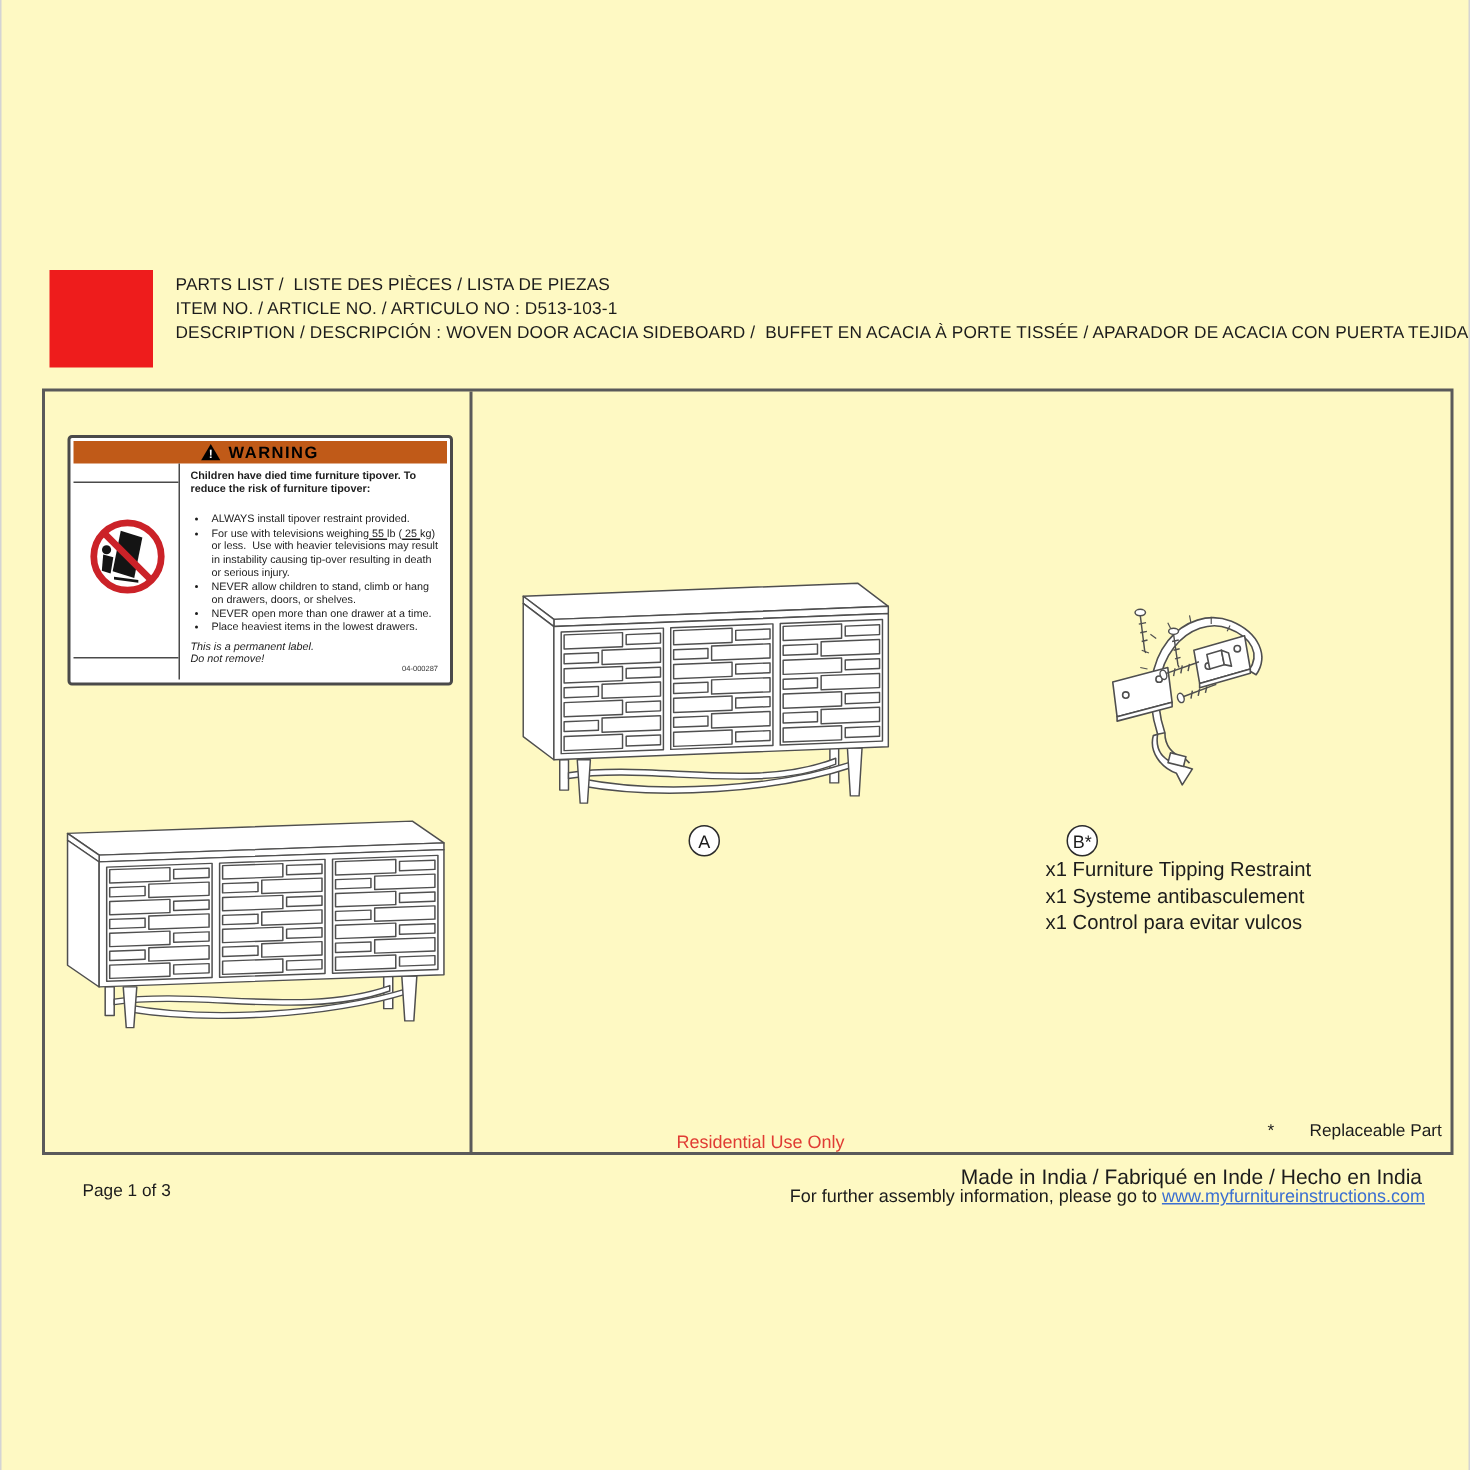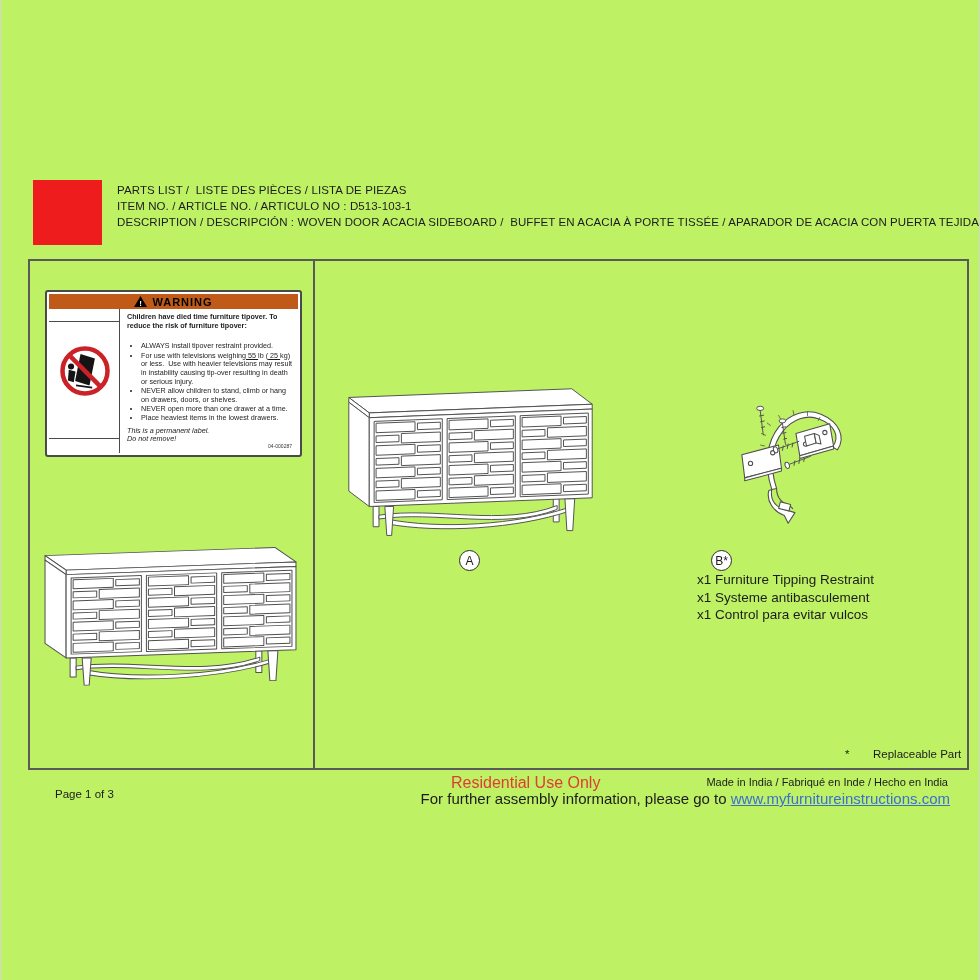--- a/index.html
+++ b/index.html
@@ -1,17 +1,17 @@
 <!DOCTYPE html>
 <html><head>
 <meta charset="utf-8">
 <style>
   * { margin:0; padding:0; box-sizing:border-box; }
   html,body { width:980px; height:980px; background:#ffffff; font-family:"Liberation Sans", sans-serif; color:#1c1c1c; }
-  .page { position:relative; width:980px; height:980px; overflow:hidden; background:#bef264; }
+  .page { position:relative; width:980px; height:980px; overflow:hidden; background:#fef9c3; }
   .page-edge { position:absolute; top:0; width:1px; height:980px; background:#d4d4d4; }
   .pre { white-space:pre-wrap; }
 
   
   .red-block { position:absolute; left:33px; top:180px; width:69px; height:65px; background:#ee1c1c; }
   .hdr { position:absolute; left:117px; top:182px; font-size:11.5px; line-height:16px; letter-spacing:0.1px; }
 
   
   .main-box { position:absolute; left:28px; top:259px; width:941px; height:511px; border:2px solid #5a5a5a; }
   .divider { position:absolute; left:283px; top:0; width:0; height:100%; border-left:2px solid #5a5a5a; }
@@ -36,23 +36,23 @@
   .draw { position:absolute; }
 
   
   .pcircle { position:absolute; width:21px; height:21px; border:1.3px solid #2b2b2b; border-radius:50%; display:flex; align-items:center; justify-content:center; font-size:12px; color:#1c1c1c; background:#fff; }
   .plines { position:absolute; font-size:13.5px; line-height:17.5px; color:#1c1c1c; }
 
   .replaceable { position:absolute; left:845px; top:748px; font-size:11.5px; }
   .replaceable .star { display:inline-block; width:28px; }
 
   
-  .residential { position:absolute; left:451px; top:774px; font-size:16px; color:#e03c34; }
-  .madein { position:absolute; right:32px; top:776px; font-size:11px; white-space:nowrap; }
-  .assembly { position:absolute; right:30px; top:790px; font-size:15px; white-space:nowrap; }
+  .residential { position:absolute; left:451px; top:754px; font-size:12px; color:#e03c34; }
+  .madein { position:absolute; right:32px; top:776px; font-size:14px; white-space:nowrap; }
+  .assembly { position:absolute; right:30px; top:790px; font-size:12px; white-space:nowrap; }
   .assembly a { color:#3b6fd1; text-decoration:underline; cursor:pointer; }
   .pagenum { position:absolute; left:55px; top:788px; font-size:11.5px; }
 
   svg { display:block; }
 </style>
 </head>
 <body>
 
 <svg width="0" height="0" style="position:absolute" aria-hidden="true">
   <defs>

